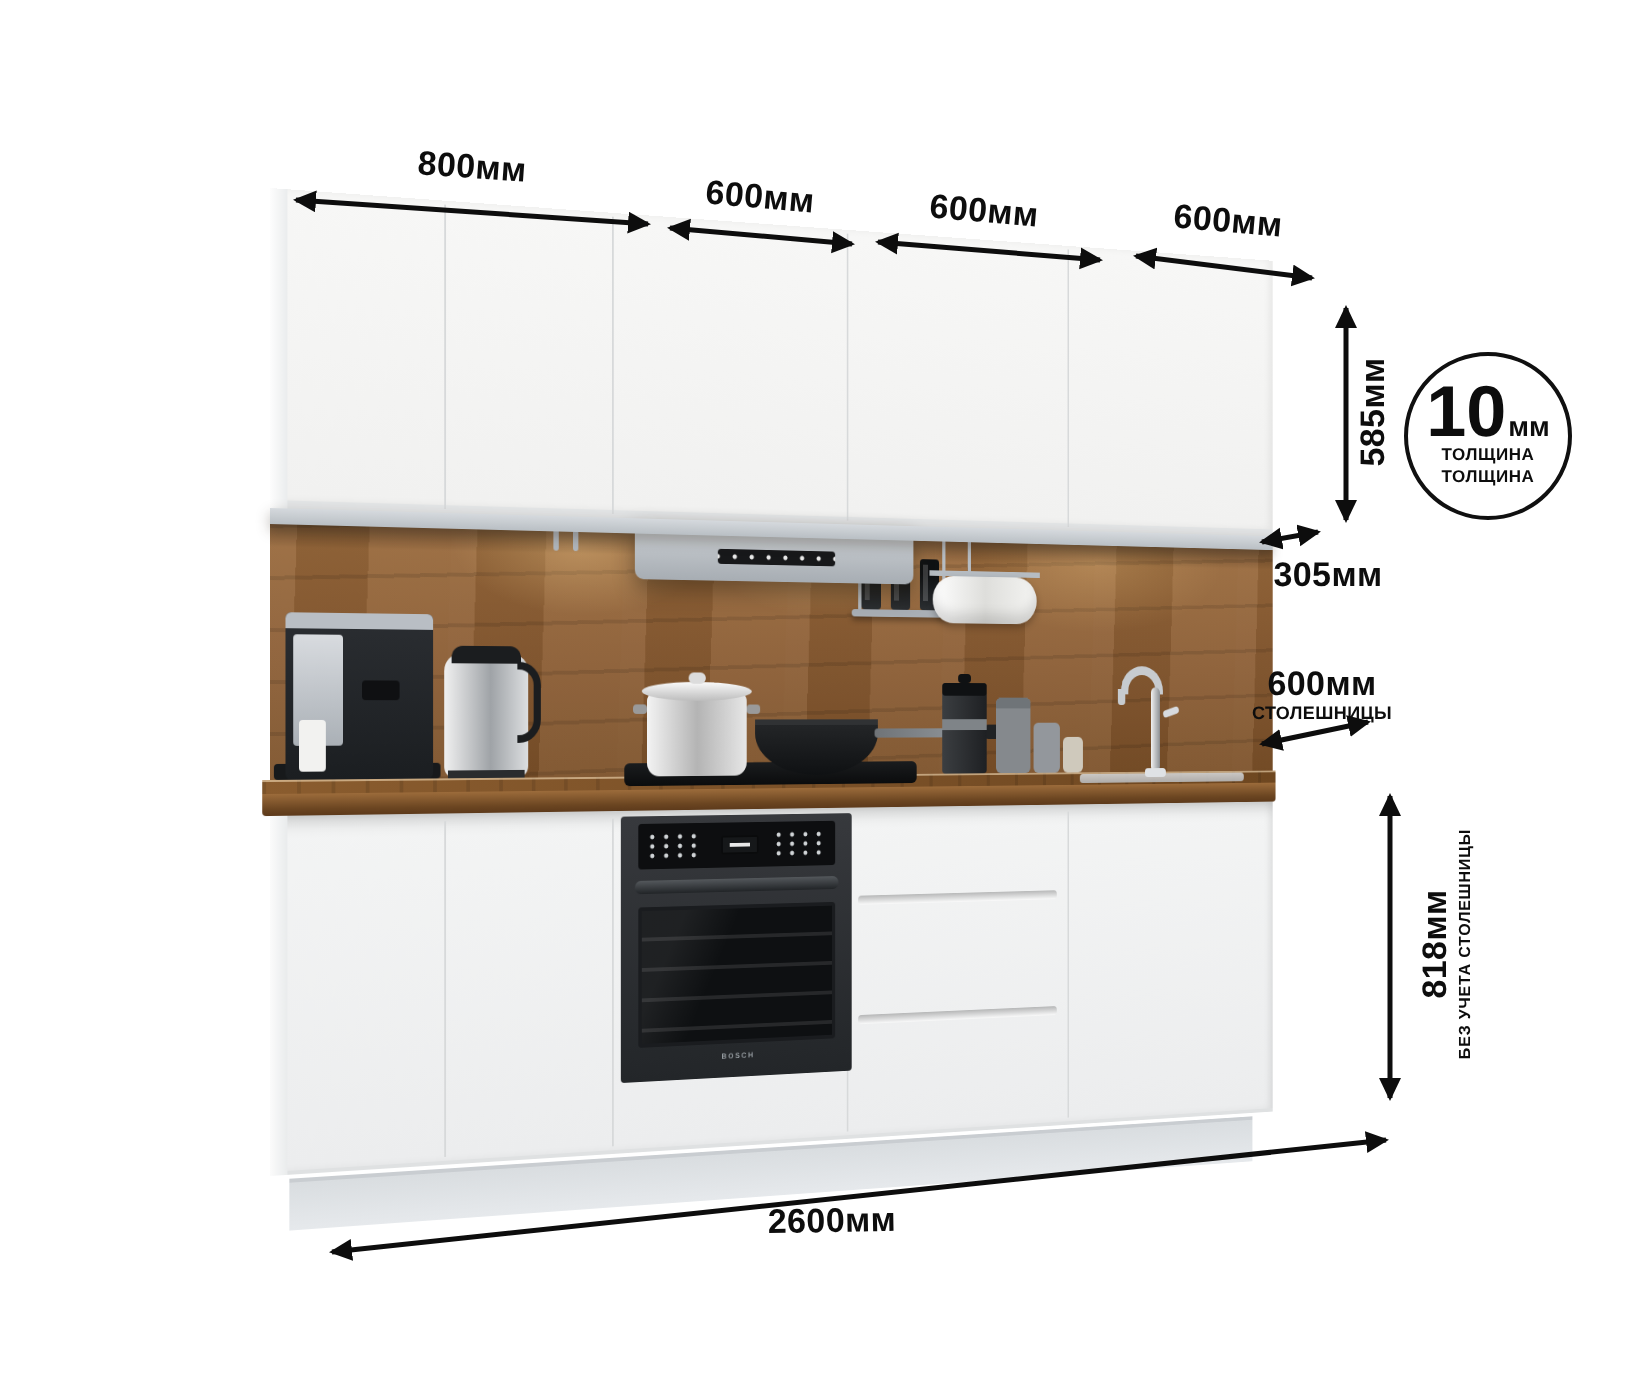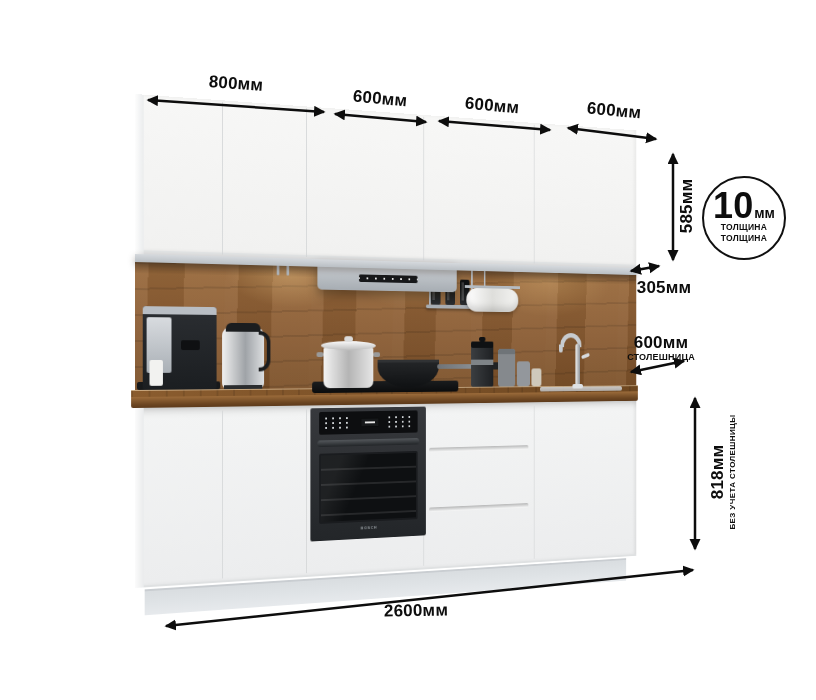--- a/index.html
+++ b/index.html
@@ -284,21 +284,21 @@
 
   <div class="lbl" style="left:236px;top:84px;--r:4deg;">800мм</div>
   <div class="lbl" style="left:380px;top:99px;--r:5deg;">600мм</div>
   <div class="lbl" style="left:492px;top:106px;--r:5deg;">600мм</div>
   <div class="lbl" style="left:614px;top:111px;--r:5deg;">600мм</div>
   <div class="lbl" style="left:687px;top:206px;--r:-90deg;">585мм</div>
   <div class="lbl" style="left:664px;top:288px;">305мм</div>
 
   <div class="lbl lbl-col" style="left:661px;top:348px;">
     <span>600мм</span>
-    <span class="lbl-small">СТОЛЕШНИЦА</span>
+    <span class="lbl-small">СТОЛЕШНИЦЫ</span>
   </div>
 
   <div class="lbl lbl-col" style="left:723px;top:472px;--r:-90deg;">
     <span>818мм</span>
     <span class="cap">БЕЗ УЧЕТА СТОЛЕШНИЦЫ</span>
   </div>
 
   <div class="lbl" style="left:416px;top:611px;--r:-1deg;">2600мм</div>
 
   <div class="badge">

